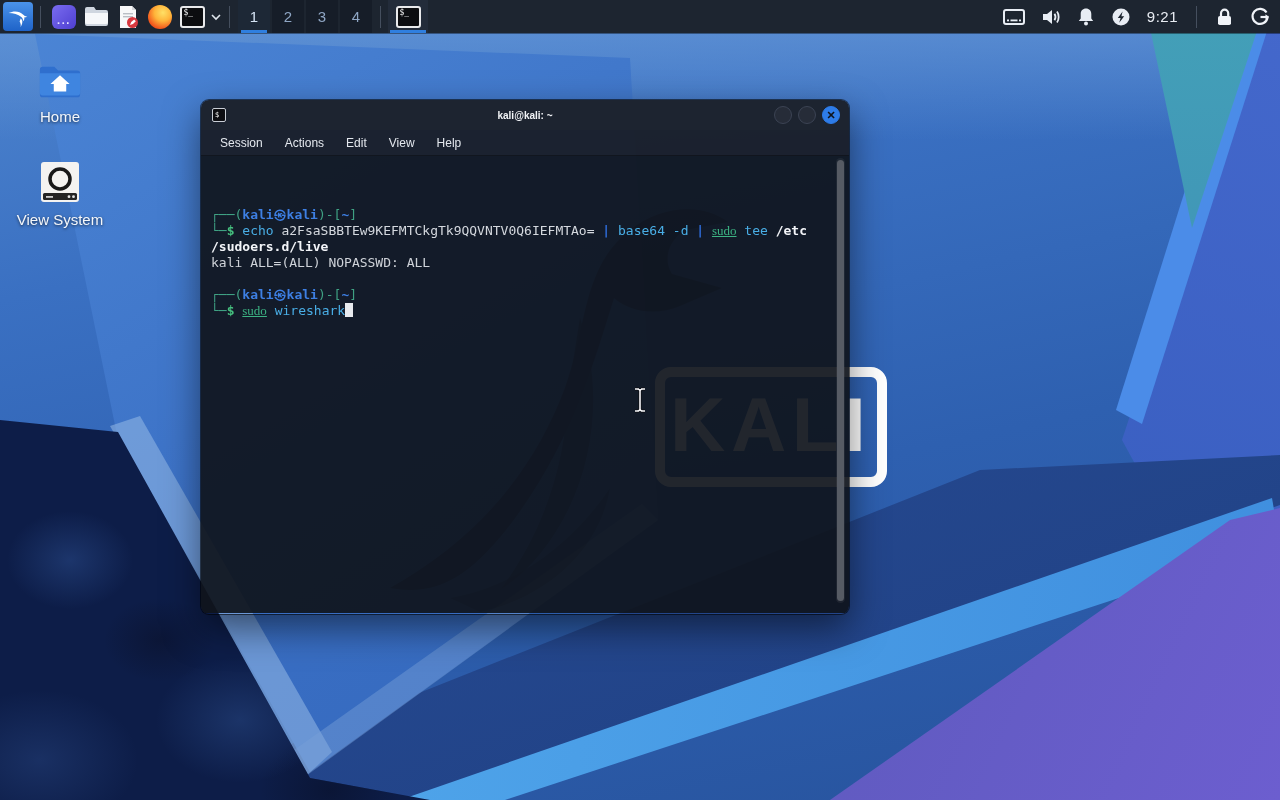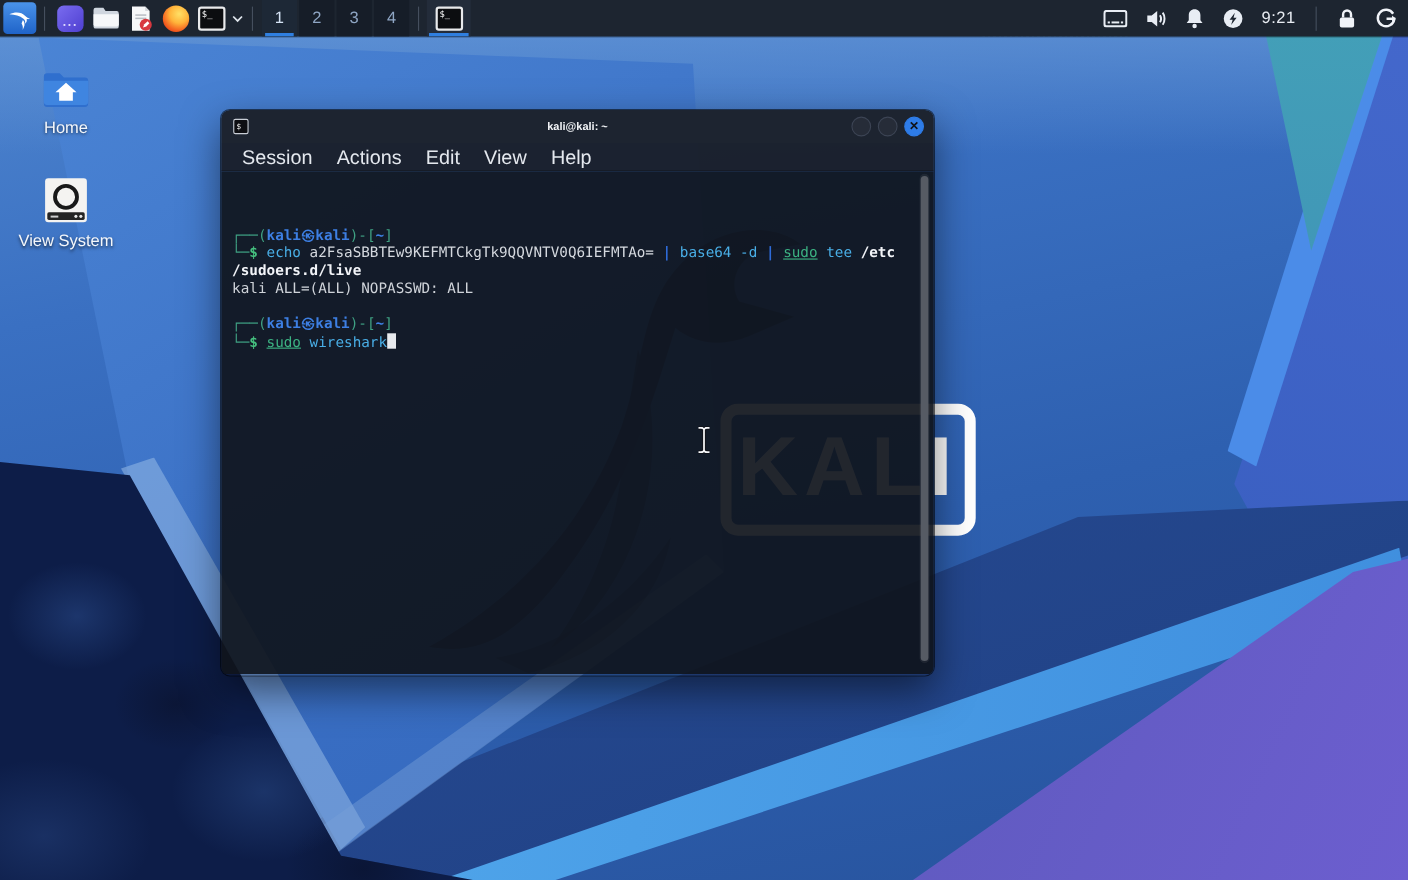--- a/index.html
+++ b/index.html
@@ -100,33 +100,33 @@
       border:1px solid #c9ced6; border-radius:2px; color:#fff; font-size:7px;
       font-family:"DejaVu Sans Mono", monospace; line-height:12px; padding-left:2px; }
   .title-text { flex:1; text-align:center; color:#f2f4f7; font-size:10px; font-weight:bold; }
   .winbtns { position:absolute; right:9px; top:6px; display:flex; gap:6px; }
   .wbtn { width:18px; height:18px; border-radius:50%; background:#262c38;
       border:1px solid #3c4454; }
   .wbtn.close { background:#2e7ce8; border-color:#2e7ce8; color:#10131a; font-size:11px;
       font-weight:bold; line-height:16px; text-align:center; }
   .menubar { height:26px; background:rgba(26,31,42,.97); display:flex; align-items:center;
       padding-left:8px; border-bottom:1px solid rgba(0,0,0,.35); }
-  .menu-item { color:#e4e8ee; font-size:18px; padding:0 11px; line-height:26px; }
+  .menu-item { color:#e4e8ee; font-size:12px; padding:0 11px; line-height:26px; }
   .term-body { position:relative; height:457px; background:rgba(15,19,27,.92);
       padding:3px 0 0 10px; font-family:"DejaVu Sans Mono", monospace; font-size:13px;
       line-height:16px; white-space:pre; }
   .term-body .line { height:16px; }
   .seg-frame  { color:#3fa183; }
   .seg-dollar { color:#45c07f; font-weight:bold; }
   .seg-user   { color:#3d7fe3; font-weight:bold; }
   .seg-dir    { color:#3d7fe3; font-weight:bold; }
   .seg-cmd    { color:#49aee6; }
   .seg-opt    { color:#49aee6; }
   .seg-pipe   { color:#2e6bd8; font-weight:bold; }
-  .seg-sudo   { color:#3cb383; text-decoration:underline; }
+  .seg-sudo   { color:#3cb383; text-decoration:underline;font-family:Liberation Serif, serif; }
   .seg-path   { color:#f2f4f8; font-weight:bold; }
   .seg-plain  { color:#d4d8de; }
   .seg-out    { color:#cfd3d9; }
   .seg-cursor { display:inline-block; width:8px; height:14px; background:#e8eaee;
       vertical-align:-2px; }
   .scrollbar { position:absolute; right:4px; top:2px; bottom:10px; width:9px;
       border-radius:5px; background:rgba(255,255,255,.06); }
   .scroll-thumb { position:absolute; left:1px; right:1px; top:2px; bottom:2px;
       border-radius:4px; background:#565b64; }
 

